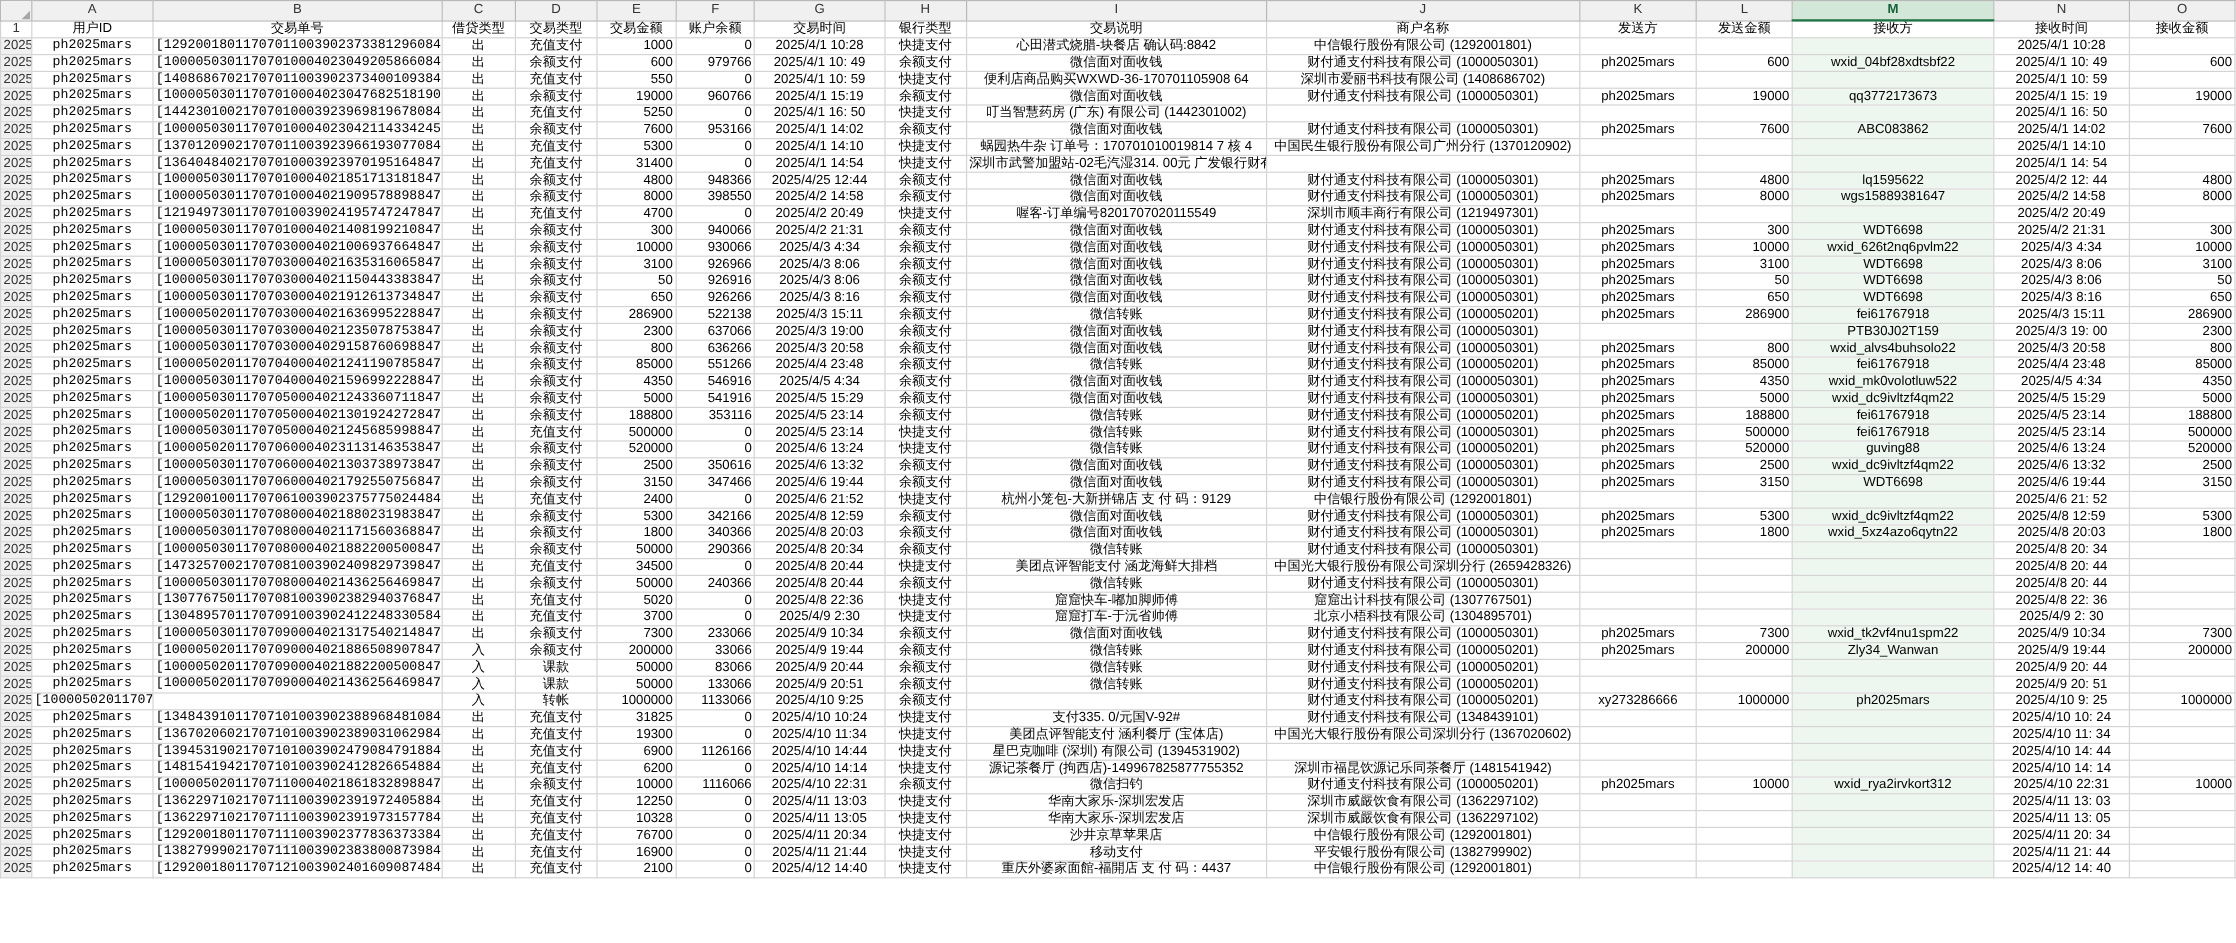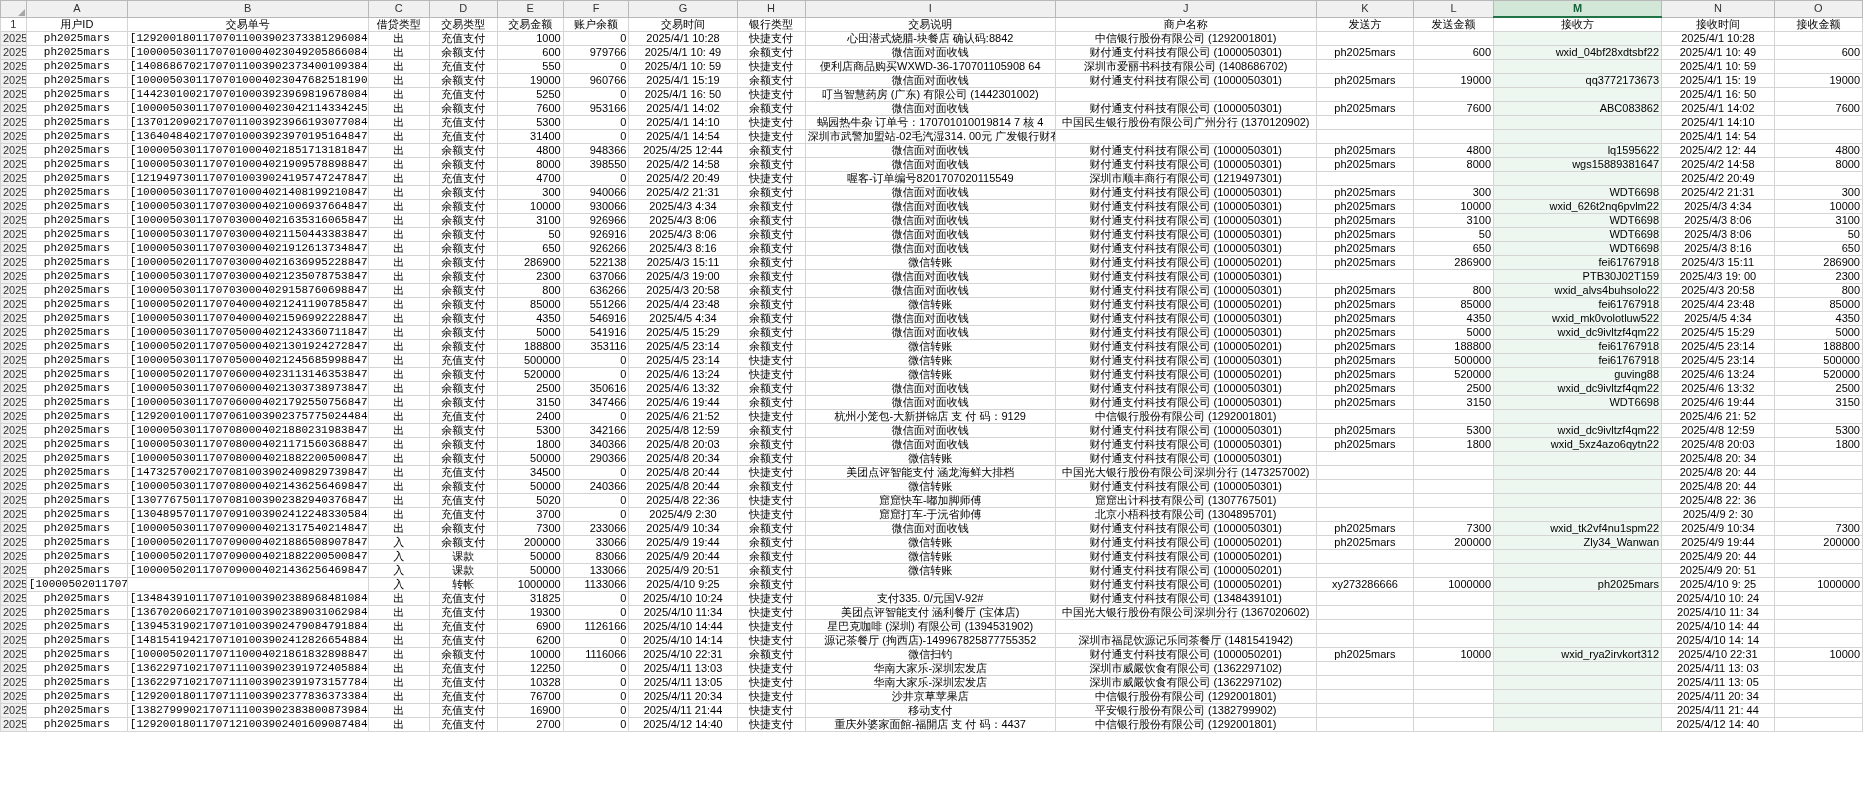--- a/index.html
+++ b/index.html
@@ -75,21 +75,21 @@
     border-bottom: 7px solid #a6a6a6;
   }
   
   tr.hdr td {
     text-align: center;
     font-weight: normal;
     background: #ffffff;
   }
   .c-center { text-align: center; }
   .c-right { text-align: right; }
-  .sel-col { background: #eef6f0; text-align: right; }
+  .sel-col { background: #eef6f0; }
   
   col.w-rh { width: 22px; }
   col.w-a  { width: 86px; }
   col.w-b  { width: 205px; }
   col.w-c  { width: 52px; }
   col.w-d  { width: 58px; }
   col.w-e  { width: 56px; }
   col.w-f  { width: 56px; }
   col.w-g  { width: 92px; }
   col.w-h  { width: 58px; }
@@ -724,21 +724,21 @@
           <td class="rowhead">2025/4/8 20: 44</td>
           <td class="c-center mono">ph2025mars</td>
           <td class="c-center mono">[14732570021707081003902409829739847 ]</td>
           <td class="c-center">出</td>
           <td class="c-center">充值支付</td>
           <td class="c-right">34500</td>
           <td class="c-right">0</td>
           <td class="c-center">2025/4/8 20:44</td>
           <td class="c-center">快捷支付</td>
           <td class="c-center">美团点评智能支付 涵龙海鲜大排档</td>
-          <td class="c-center">中国光大银行股份有限公司深圳分行 (1473257002)</td>
+          <td class="c-center">中国光大银行股份有限公司深圳分行 (2659428326)</td>
           <td class="c-center"></td>
           <td class="c-right"></td>
           <td class="c-center sel-col"></td>
           <td class="c-center">2025/4/8 20: 44</td>
           <td class="c-right"></td>
         </tr>
         <tr>
           <td class="rowhead">2025/4/8 20: 44</td>
           <td class="c-center mono">ph2025mars</td>
           <td class="c-center mono">[10000503011707080004021436256469847 ]</td>
@@ -1043,21 +1043,21 @@
           <td class="c-center sel-col"></td>
           <td class="c-center">2025/4/11 21: 44</td>
           <td class="c-right"></td>
         </tr>
         <tr>
           <td class="rowhead">2025/4/12 14: 40</td>
           <td class="c-center mono">ph2025mars</td>
           <td class="c-center mono">[12920018011707121003902401609087484 7]</td>
           <td class="c-center">出</td>
           <td class="c-center">充值支付</td>
-          <td class="c-right">2700</td>
+          <td class="c-right">2100</td>
           <td class="c-right">0</td>
           <td class="c-center">2025/4/12 14:40</td>
           <td class="c-center">快捷支付</td>
           <td class="c-center">重庆外婆家面館-福開店 支 付 码：4437</td>
           <td class="c-center">中信银行股份有限公司 (1292001801)</td>
           <td class="c-center"></td>
           <td class="c-right"></td>
           <td class="c-center sel-col"></td>
           <td class="c-center">2025/4/12 14: 40</td>
           <td class="c-right"></td>

